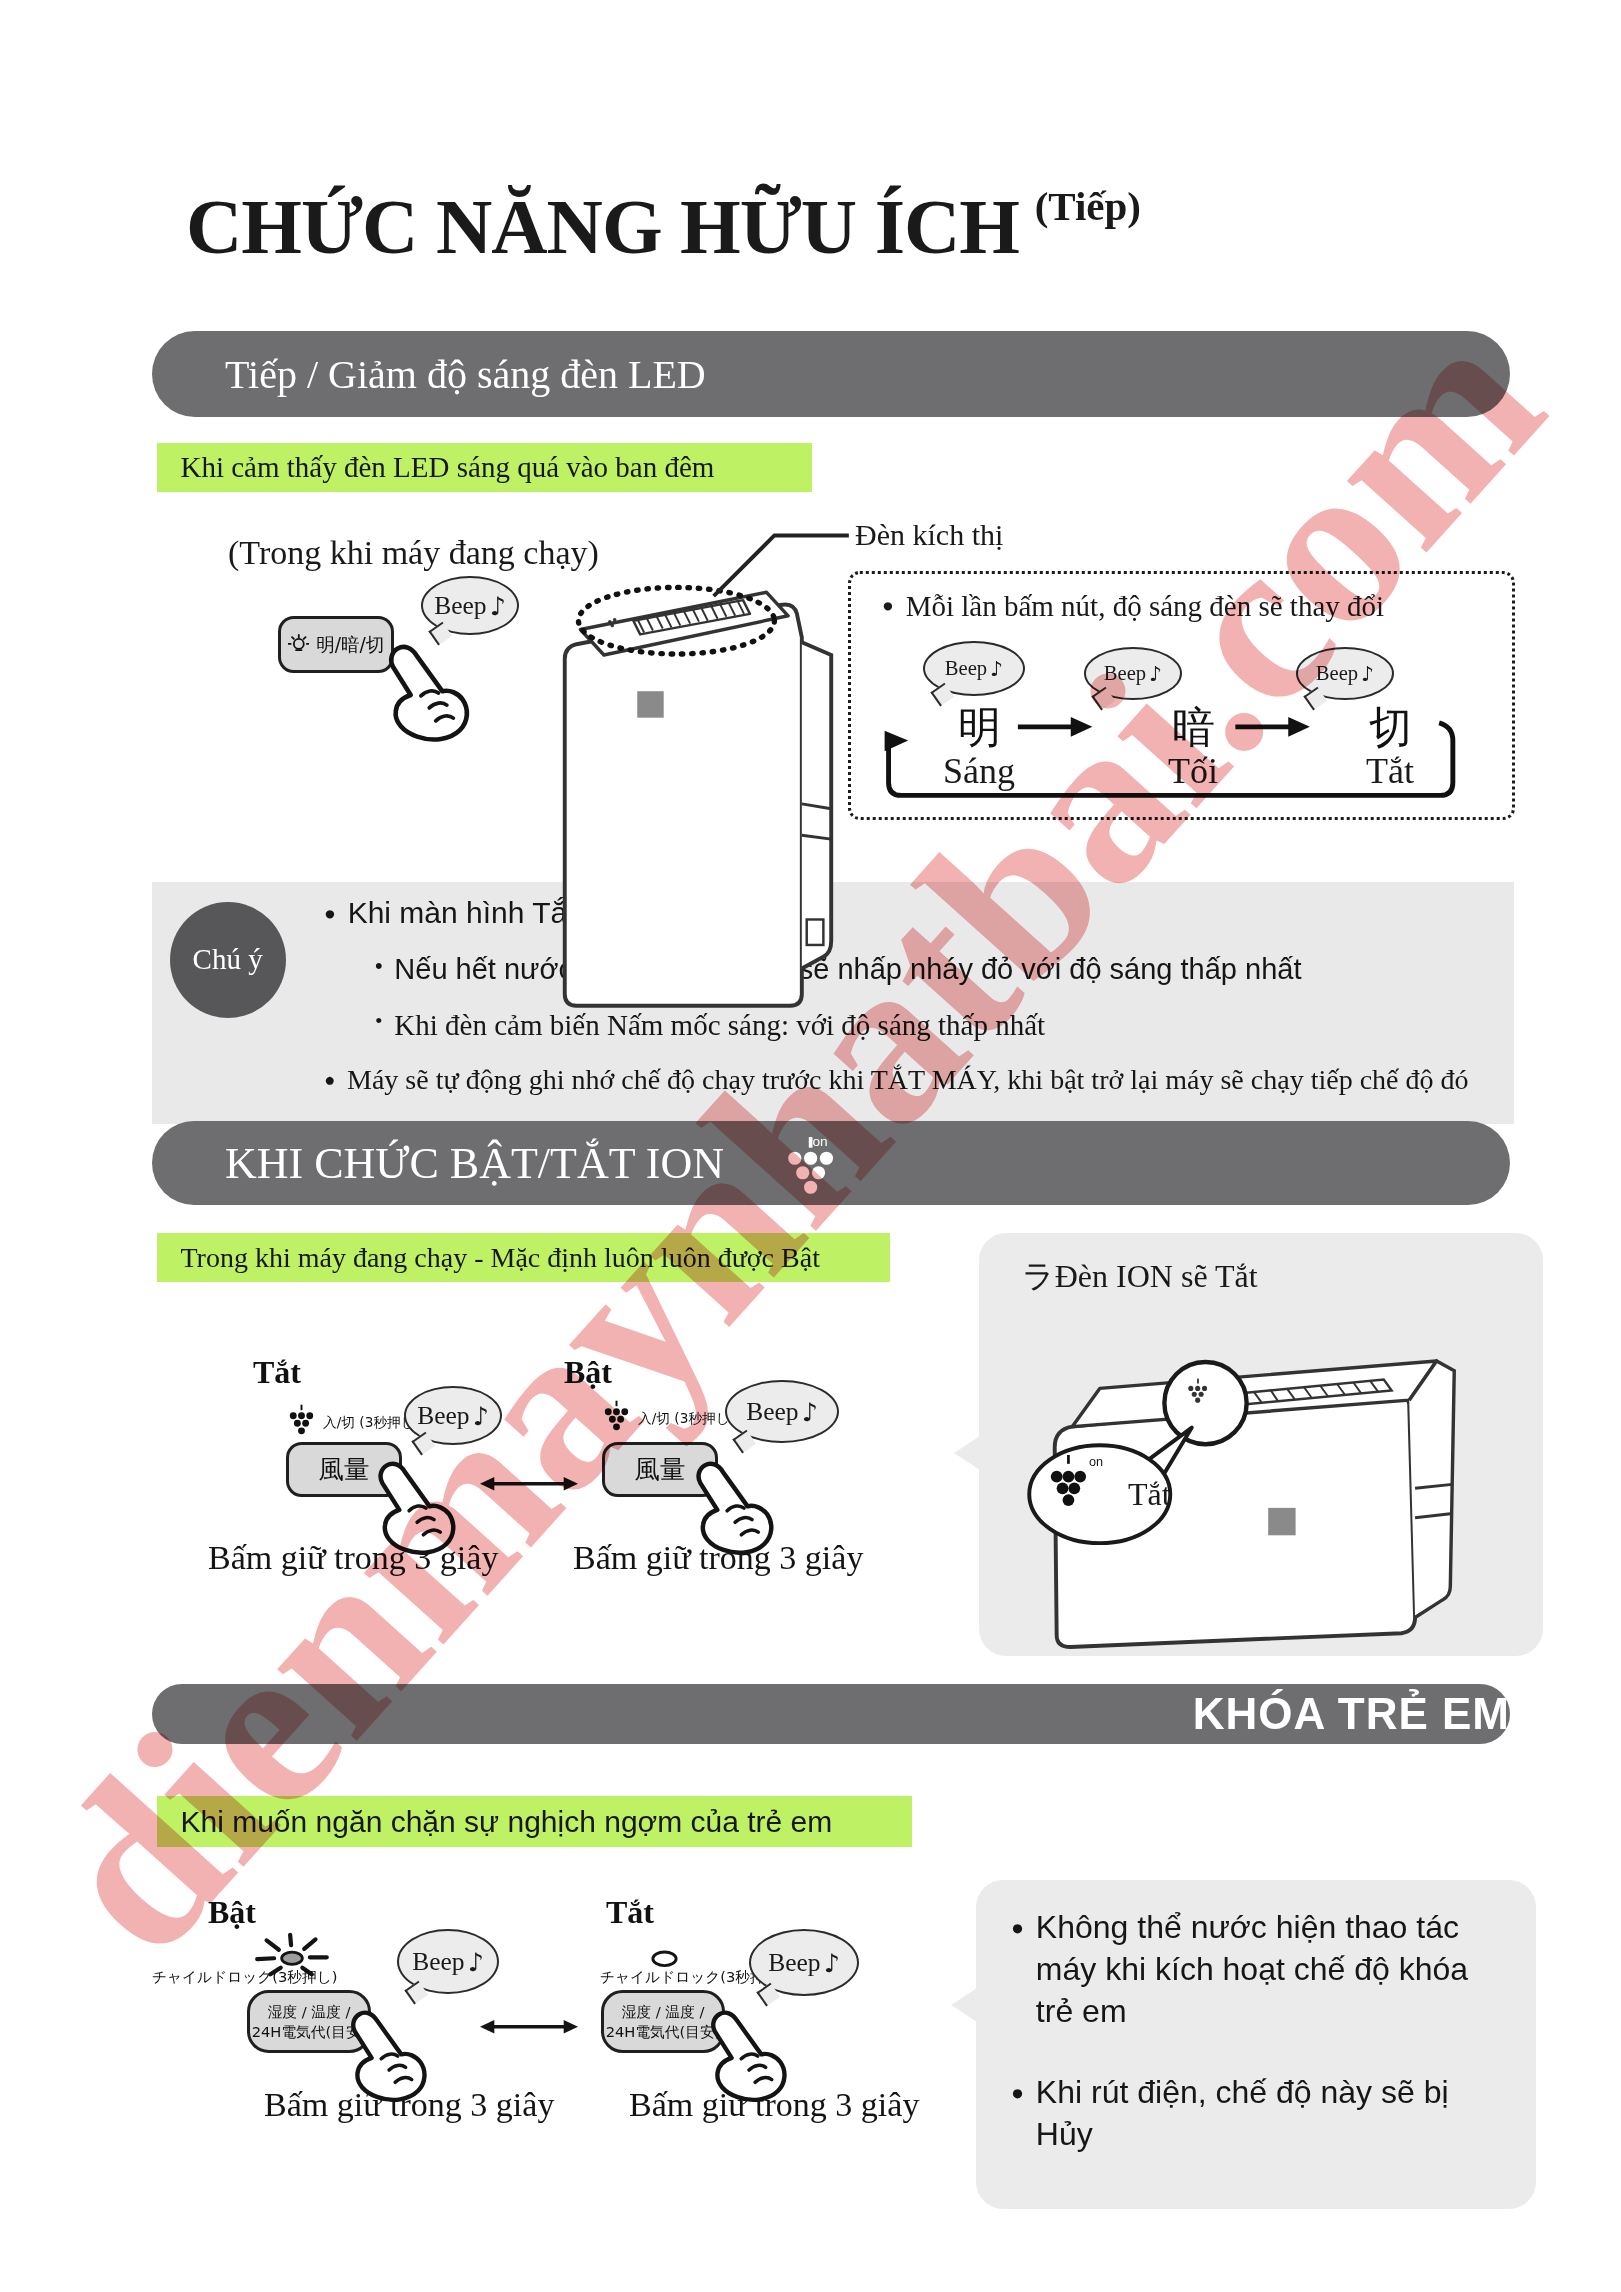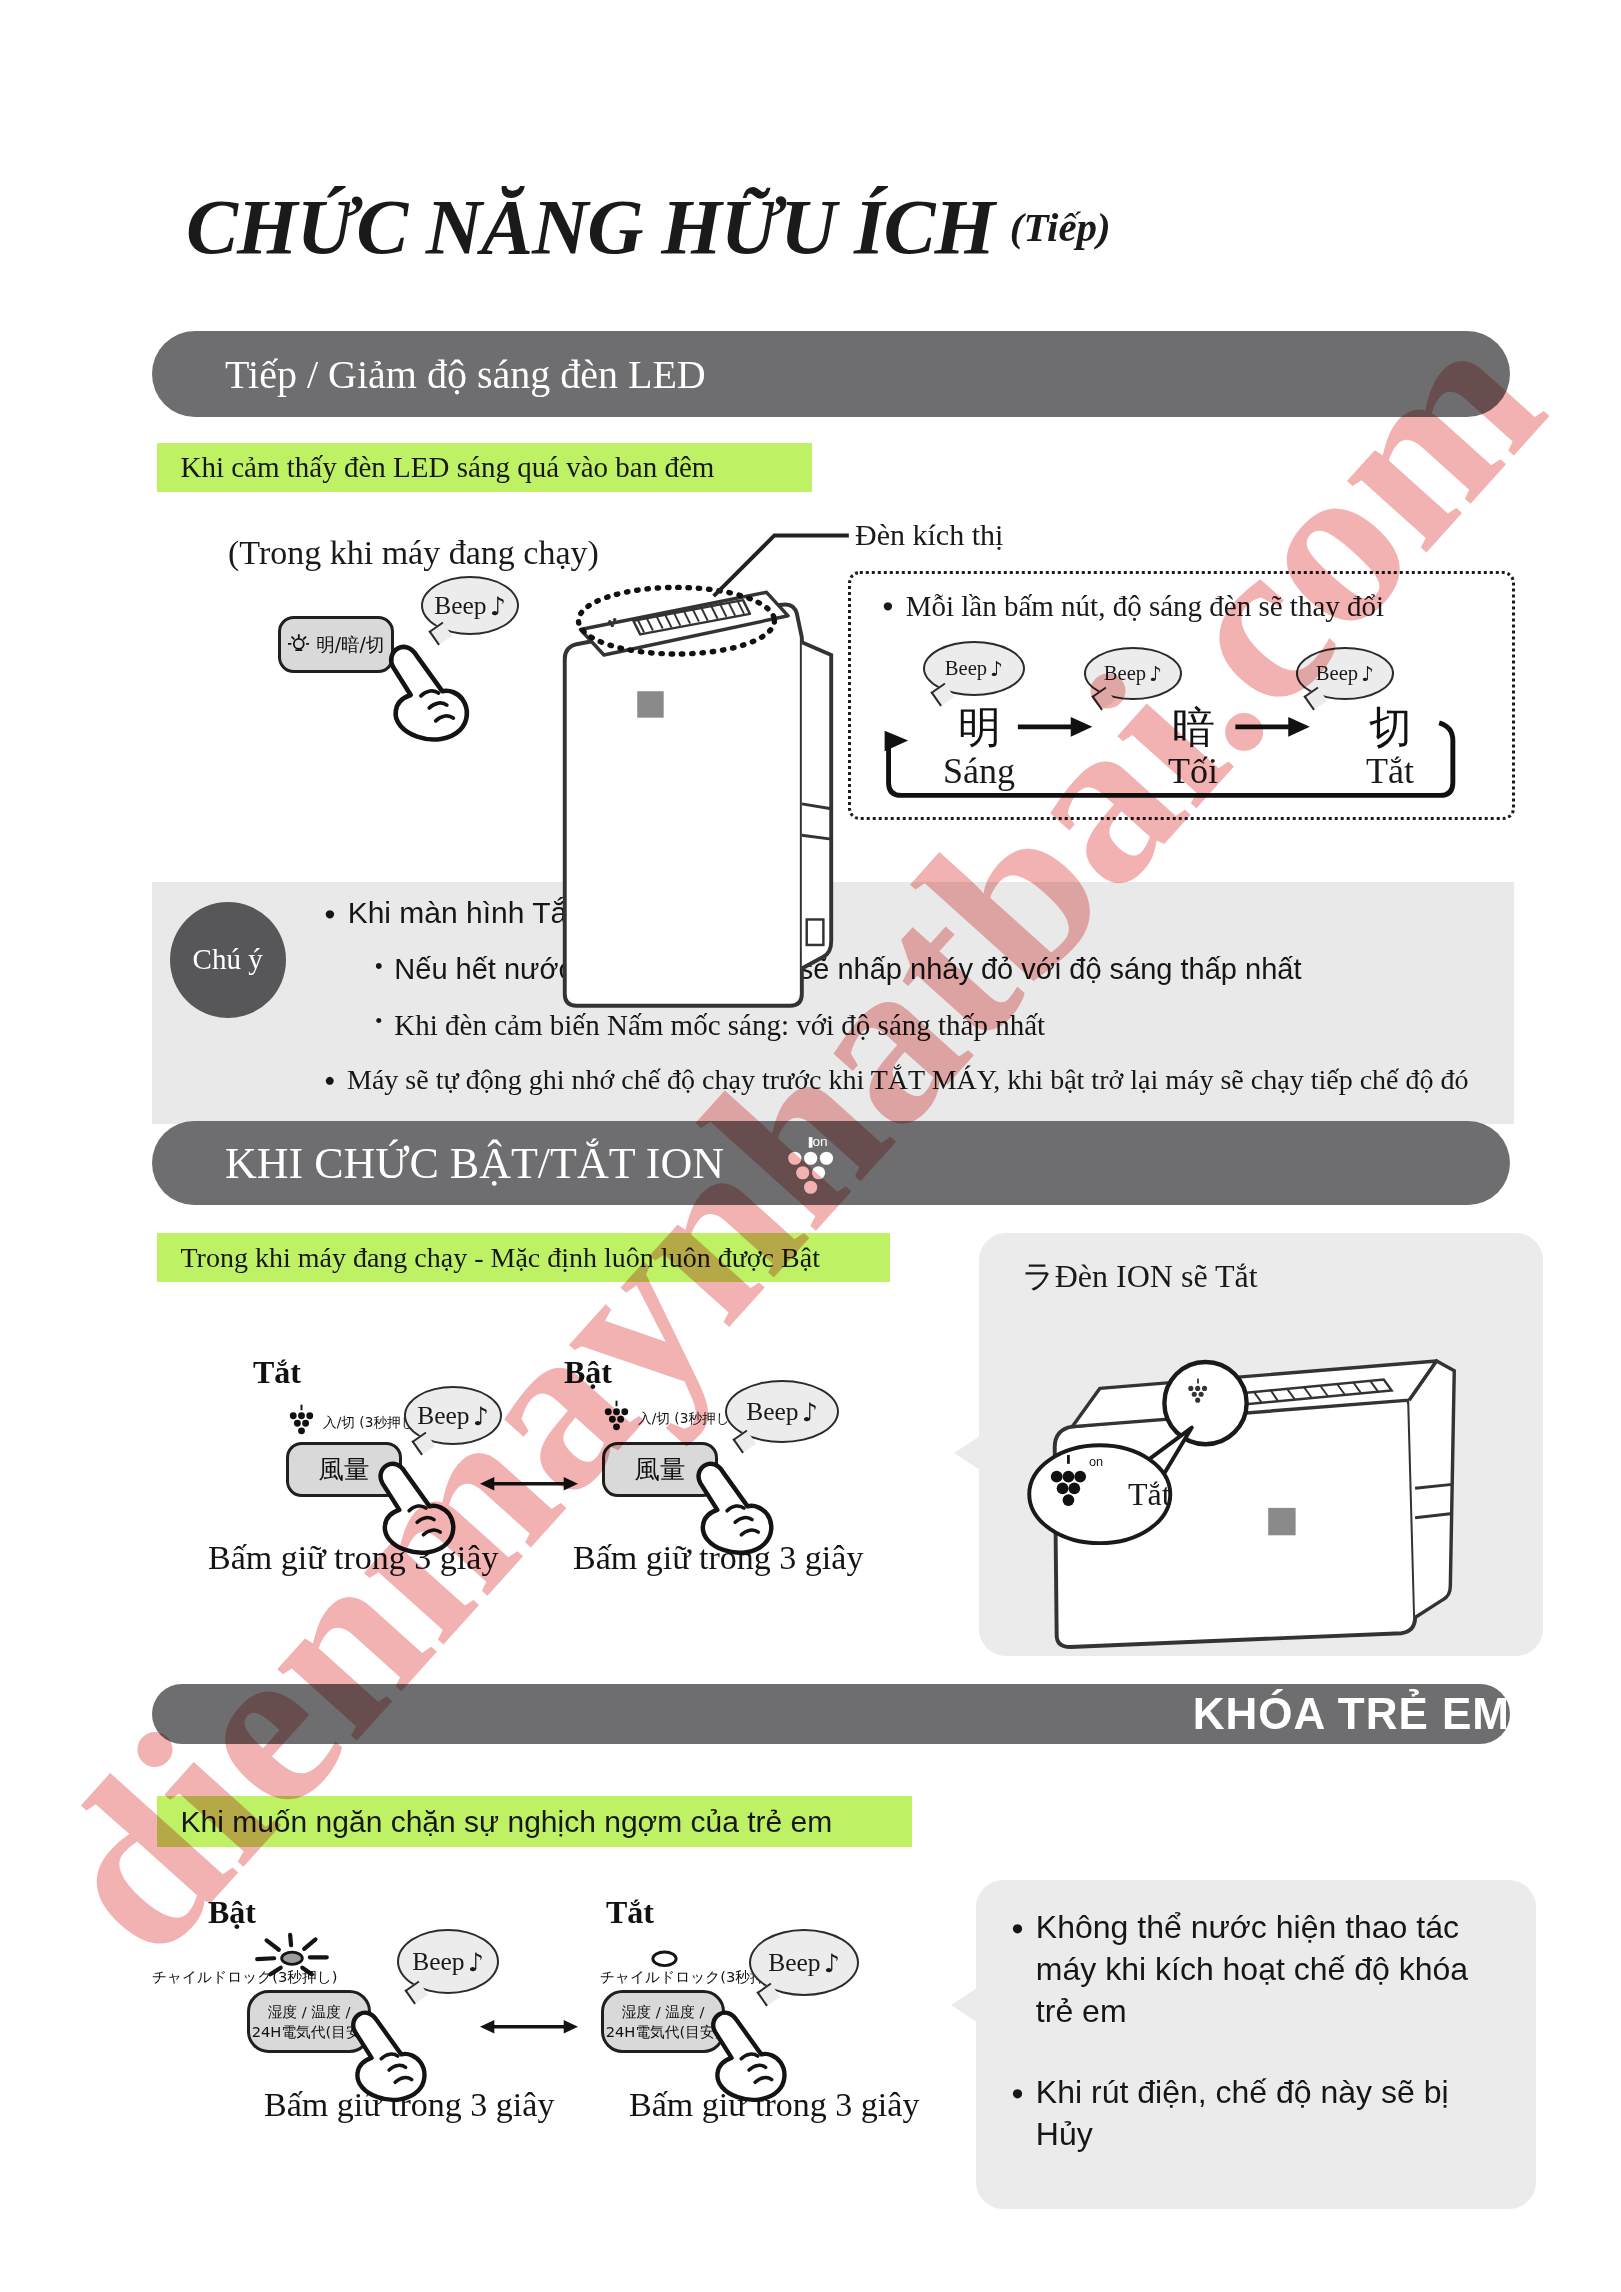--- a/index.html
+++ b/index.html
@@ -56,21 +56,21 @@
       <polygon points="0,12 21,2 21,22" fill="#141414"></polygon>
       <polygon points="144,12 123,2 123,22" fill="#141414"></polygon>
     </g>
   </defs>
 </svg>
 
 <div class="page">
 
   <div class="watermark">dienmaynhatbai.com</div>
 
-  <div class="abs serif" style="left:186px;top:182px;display:flex;align-items:center;font-style:italic;">
+  <div class="abs serif" style="left:186px;top:182px;display:flex;align-items:flex-start;">
     <span style="font-size:78px;font-weight:bold;letter-spacing:-1px;">CHỨC NĂNG HỮU ÍCH</span>
     <span style="font-size:41px;font-weight:bold;margin-left:15.7px;">(Tiếp)</span>
   </div>
 
   <div class="pill serif" style="top:331px;height:86px;font-size:40px;">
     <span>Tiếp / Giảm độ sáng đèn LED</span>
   </div>
 
   <div class="graybox serif" style="left:157px;top:443px;width:655px;height:49px;font-size:29px;">
     <span>Khi cảm thấy đèn LED sáng quá vào ban đêm</span>

